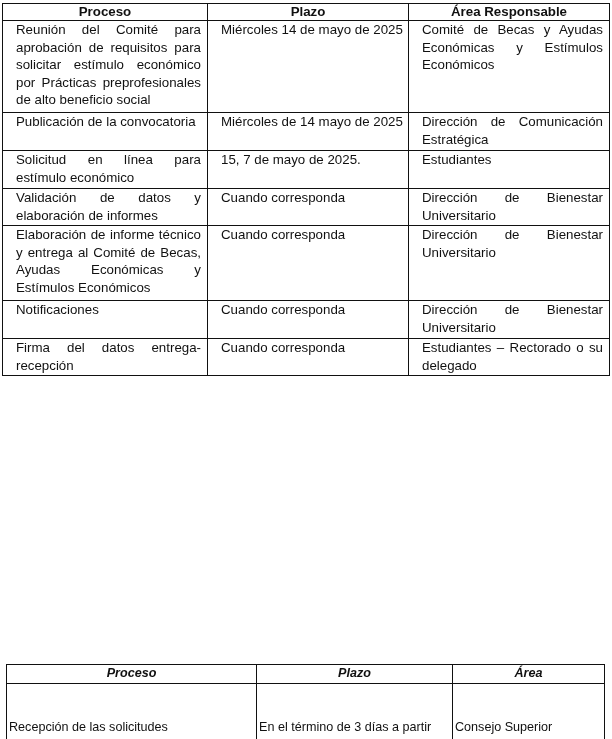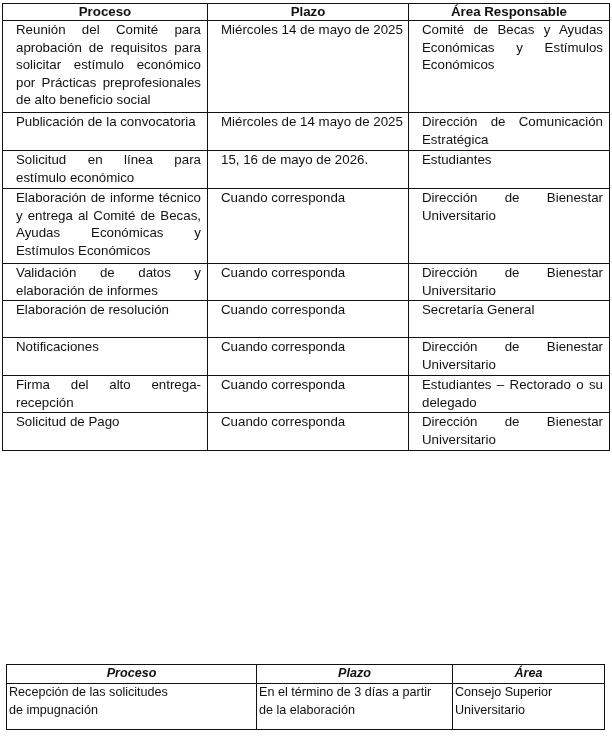--- a/index.html
+++ b/index.html
@@ -7,21 +7,21 @@
          font-family: "Liberation Sans", sans-serif; color: #111; }
   table { border-collapse: collapse; position: absolute; table-layout: fixed; }
   #t1 { left: 2px; top: 3px; width: 607px; font-size: 13.3px; line-height: 17.5px; }
   #t1 th, #t1 td { border: 1.6px solid #111; vertical-align: top; padding: 0 6px 0 13px; }
   #t1 th { font-weight: bold; text-align: center; line-height: 16px; padding: 0 4px; }
   #t1 td.just { text-align: justify; text-align-last: left; }
   #t2 { left: 6px; top: 664px; width: 598px; font-size: 12.6px; line-height: 17.5px; }
   #t2 th, #t2 td { border: 1.3px solid #111; vertical-align: top; padding: 0 2px; }
   #t2 th { font-weight: bold; font-style: italic; text-align: center; line-height: 17px; }
   .nowrap { white-space: nowrap; }
-  .br-line { display: block; }
+  .br-line { display: block; margin-top: 35px; }
 </style>
 </head>
 <body>
 
 <table id="t1">
   <colgroup>
       <col style="width:205px">
       <col style="width:201px">
       <col style="width:201px">
     </colgroup>
@@ -38,52 +38,42 @@
         <td class="nowrap">Miércoles 14  de mayo de 2025</td>
         <td class="just">Comité de Becas y Ayudas Económicas y Estímulos Económicos</td>
       </tr>
       <tr style="height: 38px; margin-left: 15px;">
         <td class="just">Publicación de la convocatoria</td>
         <td class="nowrap">Miércoles de 14 mayo de 2025</td>
         <td class="just">Dirección de Comunicación Estratégica</td>
       </tr>
       <tr style="height: 38px; margin-top: 24px;">
         <td class="just">Solicitud en línea para estímulo económico</td>
-        <td class="nowrap">15, 16 de mayo de 2026.</td>
+        <td class="nowrap">15, 7 de mayo de 2025.</td>
         <td class="just">Estudiantes</td>
-      </tr>
-      <tr style="height: 75px;">
-        <td class="just">Elaboración de informe técnico y entrega al Comité de Becas, Ayudas Económicas y Estímulos Económicos</td>
-        <td class="nowrap">Cuando corresponda</td>
-        <td class="just">Dirección de Bienestar Universitario</td>
       </tr>
       <tr style="height: 37px;">
         <td class="just">Validación de datos y elaboración de informes</td>
         <td class="nowrap">Cuando corresponda</td>
         <td class="just">Dirección de Bienestar Universitario</td>
       </tr>
-      <tr style="height: 37px;">
-        <td class="just">Elaboración de resolución</td>
+      <tr style="height: 75px;">
+        <td class="just">Elaboración de informe técnico y entrega al Comité de Becas, Ayudas Económicas y Estímulos Económicos</td>
         <td class="nowrap">Cuando corresponda</td>
-        <td class="just">Secretaría General</td>
+        <td class="just">Dirección de Bienestar Universitario</td>
       </tr>
       <tr style="height: 38px;">
         <td class="just">Notificaciones</td>
         <td class="nowrap">Cuando corresponda</td>
         <td class="just">Dirección de Bienestar Universitario</td>
       </tr>
       <tr style="height: 37px;">
-        <td class="just">Firma del alto entrega-recepción</td>
+        <td class="just">Firma del datos entrega-recepción</td>
         <td class="nowrap">Cuando corresponda</td>
         <td class="just">Estudiantes – Rectorado o su delegado</td>
-      </tr>
-      <tr style="height: 38px;">
-        <td class="just">Solicitud de Pago</td>
-        <td class="nowrap">Cuando corresponda</td>
-        <td class="just">Dirección de Bienestar Universitario</td>
       </tr>
     </tbody>
 </table>
 
 <table id="t2">
   <colgroup>
       <col style="width:250px">
       <col style="width:196px">
       <col style="width:152px">
     </colgroup>

